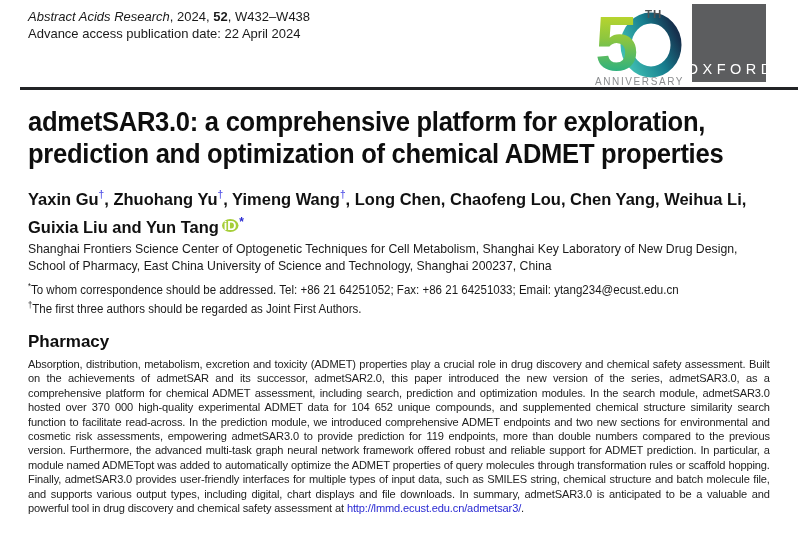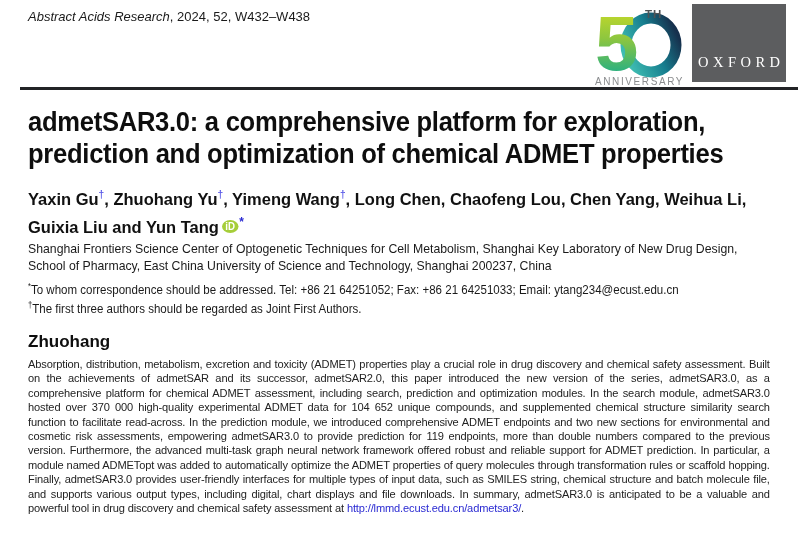--- a/index.html
+++ b/index.html
@@ -5,30 +5,29 @@
   * { margin:0; padding:0; box-sizing:border-box; }
   html,body { background:#ffffff; }
   .page {
     position:relative; width:798px; height:533px; background:#ffffff;
     overflow:hidden; font-family:"Liberation Sans", sans-serif; color:#1a1a1a;
   }
   
   .header-left { position:absolute; left:28px; top:9px; font-size:13px; line-height:16px; }
   .header-left .row { margin-bottom:0.5px; }
   .journal-italic { font-style:italic; }
-  .vol-bold { font-weight:normal; }
+  .vol-bold { font-weight:bold; }
   a.link { color:#2a2ad2; text-decoration:none; }
   .issue-label { font-weight:bold; margin-top:3px; }
   
   .anniv { position:absolute; left:583px; top:1px; width:104px; height:86px; }
   .oxford-box {
-    position:absolute; left:692px; top:4px; width:94px; height:78px;
+    position:absolute; left:692px; top:4px; width:74px; height:78px;
     background:#5c5d5f; display:flex; align-items:flex-end; justify-content:center;
-    padding-bottom:11px;
-    font-family:Liberation Serif, serif;
+    padding-bottom:5px;
   }
   .oxford-text { color:#ffffff; font-size:14.5px; letter-spacing:4.5px; text-indent:4.5px; }
   
   .header-rule {
     position:absolute; left:20px; right:0; top:87px; height:2px;
     border-top:2.4px solid #222326; border-bottom:1.6px solid #222326;
   }
   
   .title {
     position:absolute; left:28px; top:106px; width:798px;
@@ -38,21 +37,21 @@
   }
   .authors {
     position:absolute; left:28px; top:183px; width:766px;
     transform:scaleX(0.97); transform-origin:left top;
     font-size:17px; font-weight:bold; line-height:22px; color:#111;
   }
   sup.mark-dag { color:#5a5ae8; font-size:0.62em; }
   sup.mark-ast { color:#2a2ad2; font-size:0.72em; }
   .orcid-badge {
     display:inline-block; width:17px; height:13px; border-radius:50%;
-    background:#a6ce39; color:#fff; font-size:10px; font-weight:bold;
+    background:#a6ce39; color:#fff; font-size:13px; font-weight:bold;
     text-align:center; line-height:13px; vertical-align:2px; margin:0 1px 16px 3px;
   }
   .affiliation {
     position:absolute; left:28px; top:241px; width:798px;
     transform:scaleX(0.93); transform-origin:left top;
     font-size:13.2px; line-height:16.5px; color:#1a1a1a;
   }
   .footnotes {
     position:absolute; left:28px; top:279px; width:798px;
     transform:scaleX(0.93); transform-origin:left top;
@@ -73,20 +72,21 @@
 </style>
 </head>
 <body>
 
 <div class="page">
 
   <div class="header-left">
     <div class="row">
       <span class="journal-italic">Abstract Acids Research</span><span>, 2024, </span><span class="vol-bold">52</span><span>, W432–W438</span>
     </div>
+    <div class="row">Advance access publication date: 22 April 2024</div>
   </div>
 
   <svg class="anniv" viewBox="0 0 104 86">
     <defs>
       <linearGradient id="g5" x1="0" y1="0" x2="0" y2="1">
         <stop offset="0%" stop-color="#d9e021"></stop>
         <stop offset="45%" stop-color="#8dc63f"></stop>
         <stop offset="100%" stop-color="#00a79d"></stop>
       </linearGradient>
       <linearGradient id="g0" x1="0" y1="0.75" x2="1" y2="0.25">
@@ -111,18 +111,18 @@
 
   <div class="authors"><span>Yaxin Gu</span><sup class="mark-dag">†</sup>, <span>Zhuohang Yu</span><sup class="mark-dag">†</sup>, <span>Yimeng Wang</span><sup class="mark-dag">†</sup>, <span>Long Chen</span>, <span>Chaofeng Lou</span>, <span>Chen Yang</span>, <span>Weihua Li</span>, <span>Guixia Liu</span> and <span>Yun Tang</span><span class="orcid-badge">iD</span><sup class="mark-ast">*</sup></div>
 
   <div class="affiliation">Shanghai Frontiers Science Center of Optogenetic Techniques for Cell Metabolism, Shanghai Key Laboratory of New Drug Design, School of Pharmacy, East China University of Science and Technology, Shanghai 200237, China</div>
 
   <div class="footnotes">
     <div><sup>*</sup><span>To whom correspondence should be addressed. Tel: +86 21 64251052; Fax: +86 21 64251033; Email: ytang234@ecust.edu.cn</span></div>
     <div><sup>†</sup><span>The first three authors should be regarded as Joint First Authors.</span></div>
   </div>
 
-  <h2 class="abstract-heading">Zhuohang</h2>
+  <h2 class="abstract-heading">Pharmacy</h2>
   <p class="abstract-body">
     <span>Absorption, distribution, metabolism, excretion and toxicity (ADMET) properties play a crucial role in drug discovery and chemical safety assessment. Built on the achievements of admetSAR and its successor, admetSAR2.0, this paper introduced the new version of the series, admetSAR3.0, as a comprehensive platform for chemical ADMET assessment, including search, prediction and optimization modules. In the search module, admetSAR3.0 hosted over 370 000 high-quality experimental ADMET data for 104 652 unique compounds, and supplemented chemical structure similarity search function to facilitate read-across. In the prediction module, we introduced comprehensive ADMET endpoints and two new sections for environmental and cosmetic risk assessments, empowering admetSAR3.0 to provide prediction for 119 endpoints, more than double numbers compared to the previous version. Furthermore, the advanced multi-task graph neural network framework offered robust and reliable support for ADMET prediction. In particular, a module named ADMETopt was added to automatically optimize the ADMET properties of query molecules through transformation rules or scaffold hopping. Finally, admetSAR3.0 provides user-friendly interfaces for multiple types of input data, such as SMILES string, chemical structure and batch molecule file, and supports various output types, including digital, chart displays and file downloads. In summary, admetSAR3.0 is anticipated to be a valuable and powerful tool in drug discovery and chemical safety assessment at </span><a class="link" href="#">http://lmmd.ecust.edu.cn/admetsar3/</a><span>.</span>
   </p>
 
 </div>
 
 </body></html>

